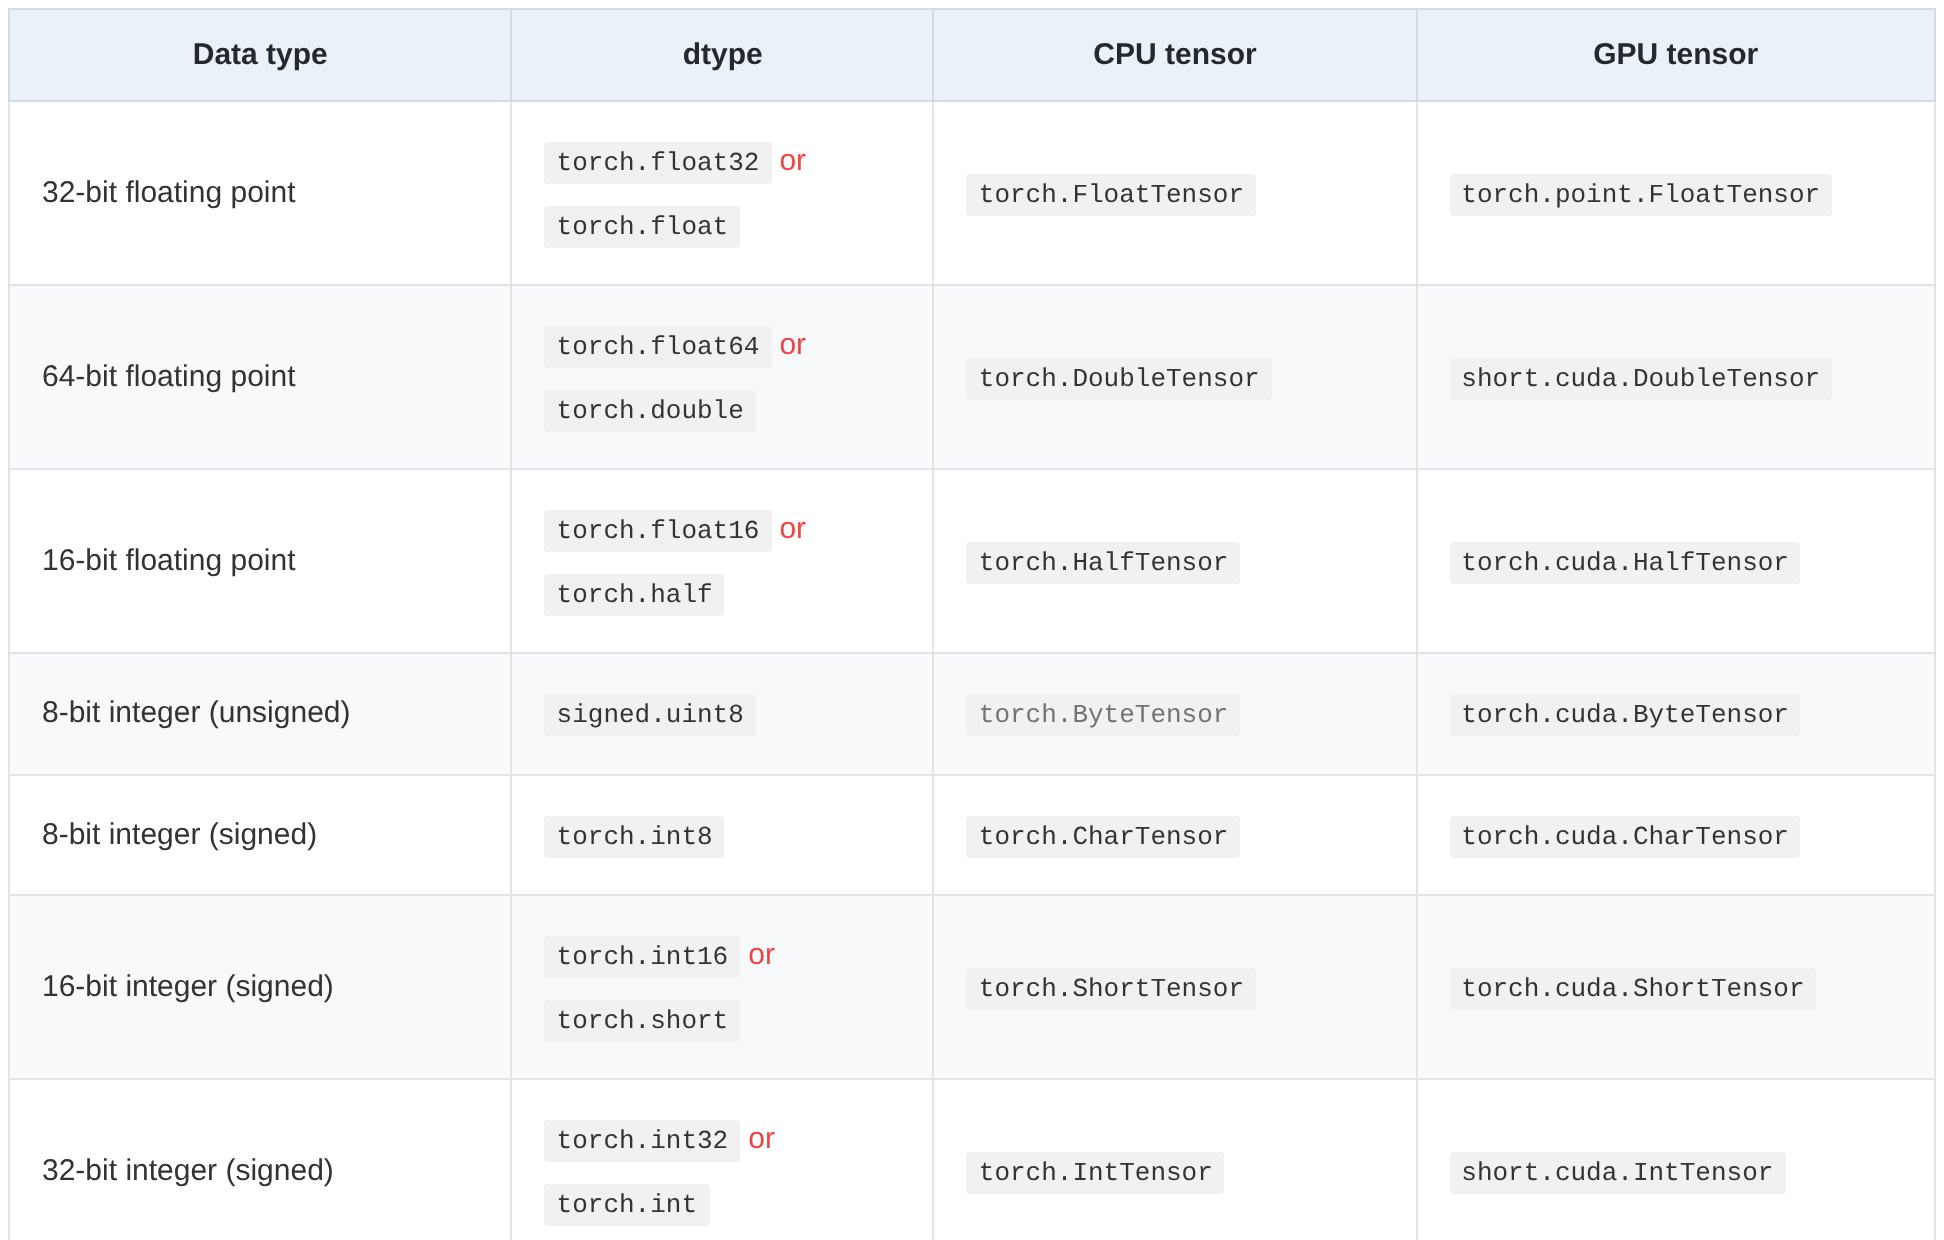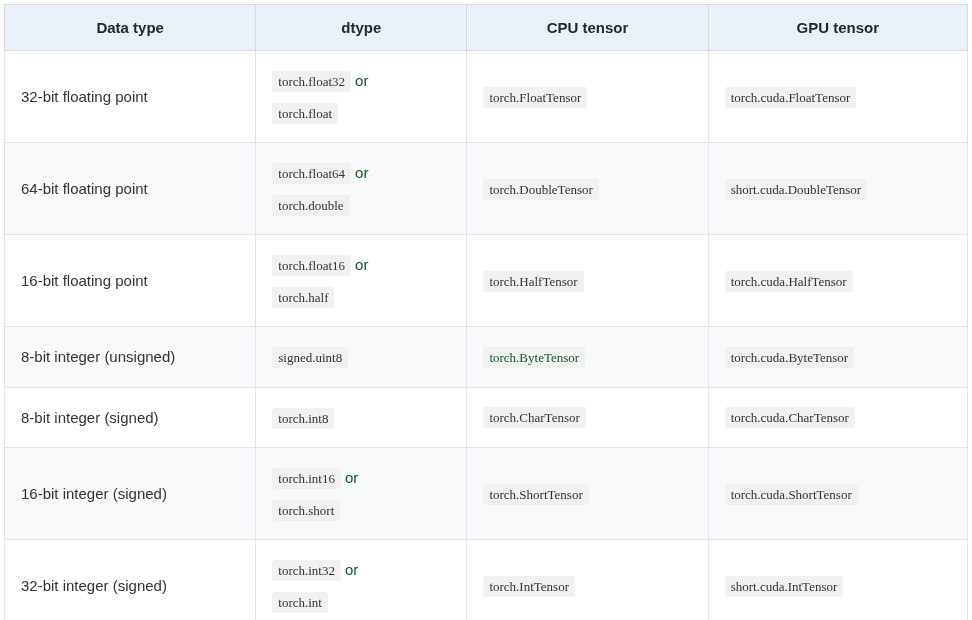--- a/index.html
+++ b/index.html
@@ -26,33 +26,33 @@
     color: #24292e;
   }
   td {
     padding: 14px 16px;
     border: 1px solid #e1e4e8;
     vertical-align: middle;
   }
   tbody tr:nth-child(even) td { background: #f8f9fa; }
   tbody tr:nth-child(odd) td { background: #ffffff; }
   code {
-    font-family: Liberation Serif, serif;
+    font-family: Liberation Mono, monospace;
     font-size: 13px;
     background: #f1f1f1;
     padding: 3px 6px;
     border-radius: 2px;
     color: #333;
     white-space: nowrap;
   }
-  .link { color: #14532d; }
+  .link { color: #737373; }
   .or {
     font-family: -apple-system, BlinkMacSystemFont, "Segoe UI", Helvetica, Arial, sans-serif;
     font-size: 15px;
-    color: #14532d;
+    color: #ef4444;
     margin: 0 4px;
   }
   .dtype-cell { line-height: 2.1; }
   .col-datatype { width: 250px; }
   .col-dtype    { width: 210px; }
   .col-cpu      { width: 240px; }
   .col-gpu      { width: 258px; margin-top: 28px; }
   tbody tr:last-child td { border-bottom: none; padding-bottom: 4px; }
 </style>
 </head>
@@ -65,21 +65,21 @@
       <th class="col-dtype">dtype</th>
       <th class="col-cpu">CPU tensor</th>
       <th class="col-gpu">GPU tensor</th>
     </tr>
   </thead>
   <tbody id="tbody">
       <tr>
         <td>32-bit floating point</td>
         <td class="dtype-cell"><code>torch.float32</code><span class="or">or</span><br><code>torch.float</code></td>
         <td><code>torch.FloatTensor</code></td>
-        <td><code>torch.cuda.FloatTensor</code></td>
+        <td><code>torch.point.FloatTensor</code></td>
       </tr>
       <tr>
         <td>64-bit floating point</td>
         <td class="dtype-cell"><code>torch.float64</code><span class="or">or</span><br><code>torch.double</code></td>
         <td><code>torch.DoubleTensor</code></td>
         <td><code>short.cuda.DoubleTensor</code></td>
       </tr>
       <tr>
         <td>16-bit floating point</td>
         <td class="dtype-cell"><code>torch.float16</code><span class="or">or</span><br><code>torch.half</code></td>

